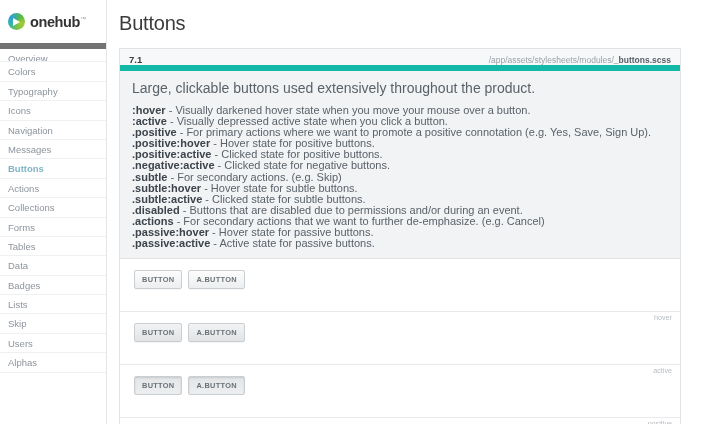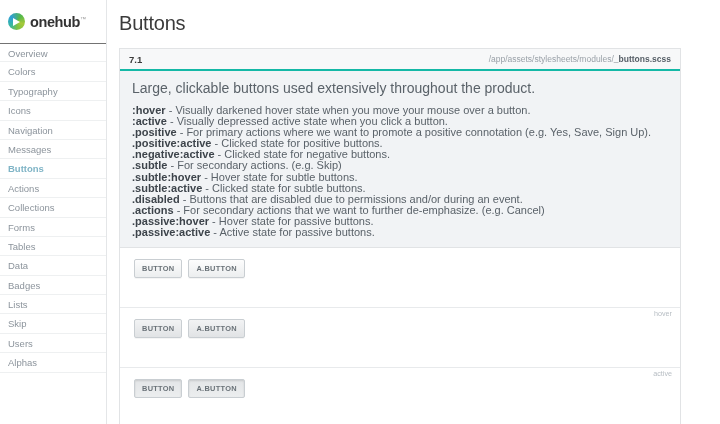--- a/index.html
+++ b/index.html
@@ -73,21 +73,21 @@
     height: 19.4px;
     line-height: 19.4px;
     padding-left: 8px;
     font-size: 9.5px;
     color: #8c949c;
     border-bottom: 1px solid #eef0f1;
     white-space: nowrap;
     overflow: hidden;
     cursor: pointer;
   }
-  .nav-item:first-of-type { border-top: 1px solid #737373; }
+  .nav-item:first-of-type { border-top: 6px solid #737373; }
   .nav-item.active {
     color: #7fb4c6;
     font-weight: bold;
   }
 
   
   #main {
     flex: 1;
     height: 424px;
     overflow: hidden;
@@ -108,23 +108,23 @@
     border: 1px solid #e1e3e5;
     border-bottom: none;
     background: #fff;
     height: 385px;
     overflow: hidden;
   }
 
   #section-head {
     height: 22px;
     background: #f7f8f9;
-    border-bottom: 2px solid #14b8a6;
+    border-bottom: 6px solid #14b8a6;
     display: flex;
-    align-items: center;
+    align-items: flex-end;
     justify-content: space-between;
     padding: 0 9px;
   }
   #section-version {
     font-size: 9.5px;
     font-weight: bold;
     color: #3b3b3b;
   }
   #section-path {
     font-size: 8.5px;
@@ -148,21 +148,21 @@
     line-height: 11.1px;
     white-space: nowrap;
   }
   .doc-line b { color: #3d444b; }
 
   
   .demo-row {
     position: relative;
     border-bottom: 1px solid #e8eaec;
     padding: 11px 0 3px 14px;
-    height: 60px;
+    height: 53px;
   }
   .demo-row:last-child { border-bottom: none; }
 
   .state-label {
     position: absolute;
     right: 8px;
     top: 1px;
     font-size: 7.2px;
     color: #b7bdc3;
   }
@@ -232,20 +232,21 @@
       <span id="section-version">7.1</span>
       <span id="section-path"><span>/app/assets/stylesheets/modules/</span><b>_buttons.scss</b></span>
     </div>
 
     <div id="docs">
       <div class="doc-intro">Large, clickable buttons used extensively throughout the product.</div>
       <div id="doc-lines">
           <div class="doc-line"><b>:hover</b><span> - Visually darkened hover state when you move your mouse over a button.</span></div>
           <div class="doc-line"><b>:active</b><span> - Visually depressed active state when you click a button.</span></div>
           <div class="doc-line"><b>.positive</b><span> - For primary actions where we want to promote a positive connotation (e.g. Yes, Save, Sign Up).</span></div>
+          <div class="doc-line"><b>.positive:hover</b><span> - Hover state for positive buttons.</span></div>
           <div class="doc-line"><b>.positive:active</b><span> - Clicked state for positive buttons.</span></div>
           <div class="doc-line"><b>.negative:active</b><span> - Clicked state for negative buttons.</span></div>
           <div class="doc-line"><b>.subtle</b><span> - For secondary actions. (e.g. Skip)</span></div>
           <div class="doc-line"><b>.subtle:hover</b><span> - Hover state for subtle buttons.</span></div>
           <div class="doc-line"><b>.subtle:active</b><span> - Clicked state for subtle buttons.</span></div>
           <div class="doc-line"><b>.disabled</b><span> - Buttons that are disabled due to permissions and/or during an event.</span></div>
           <div class="doc-line"><b>.actions</b><span> - For secondary actions that we want to further de-emphasize. (e.g. Cancel)</span></div>
           <div class="doc-line"><b>.passive:hover</b><span> - Hover state for passive buttons.</span></div>
           <div class="doc-line"><b>.passive:active</b><span> - Active state for passive buttons.</span></div>
         </div>

